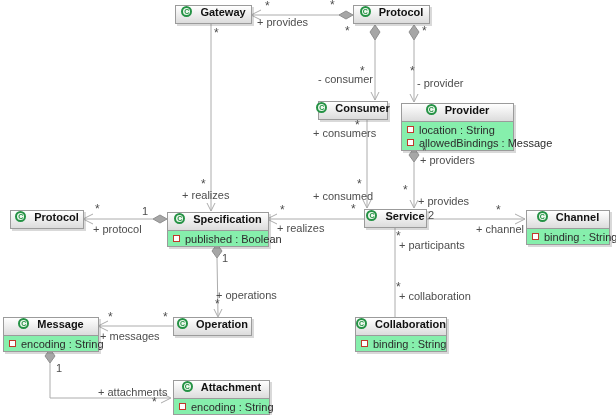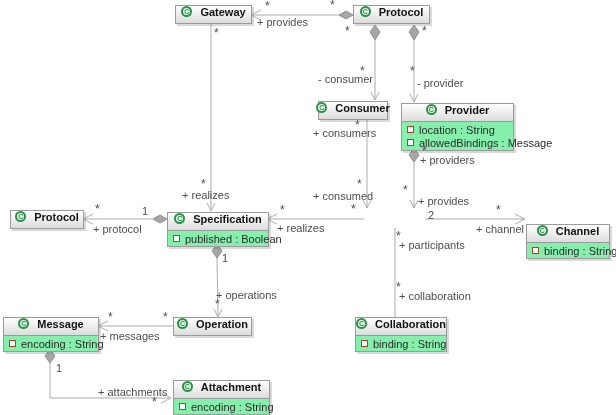--- a/index.html
+++ b/index.html
@@ -147,22 +147,30 @@
       <span>Specification</span>
     </div>
     <div class="cls-attrs">
       <div class="attr">
         <span class="aicon"></span>
         <span>published : Boolean</span>
       </div>
     </div>
   </div>
 
-
-  <div class="cls" style="left:526px;top:224px;width:82px">
+  <div class="cls" style="left:364px;top:209px;width:61px">
+    <div class="cls-name">
+      <span class="cicon">
+          <i>C</i>
+        </span>
+      <span>Service</span>
+    </div>
+  </div>
+
+  <div class="cls" style="left:526px;top:210px;width:82px">
     <div class="cls-name">
       <span class="cicon">
           <i>C</i>
         </span>
       <span>Channel</span>
     </div>
     <div class="cls-attrs">
       <div class="attr">
         <span class="aicon"></span>
         <span>binding : String</span>

